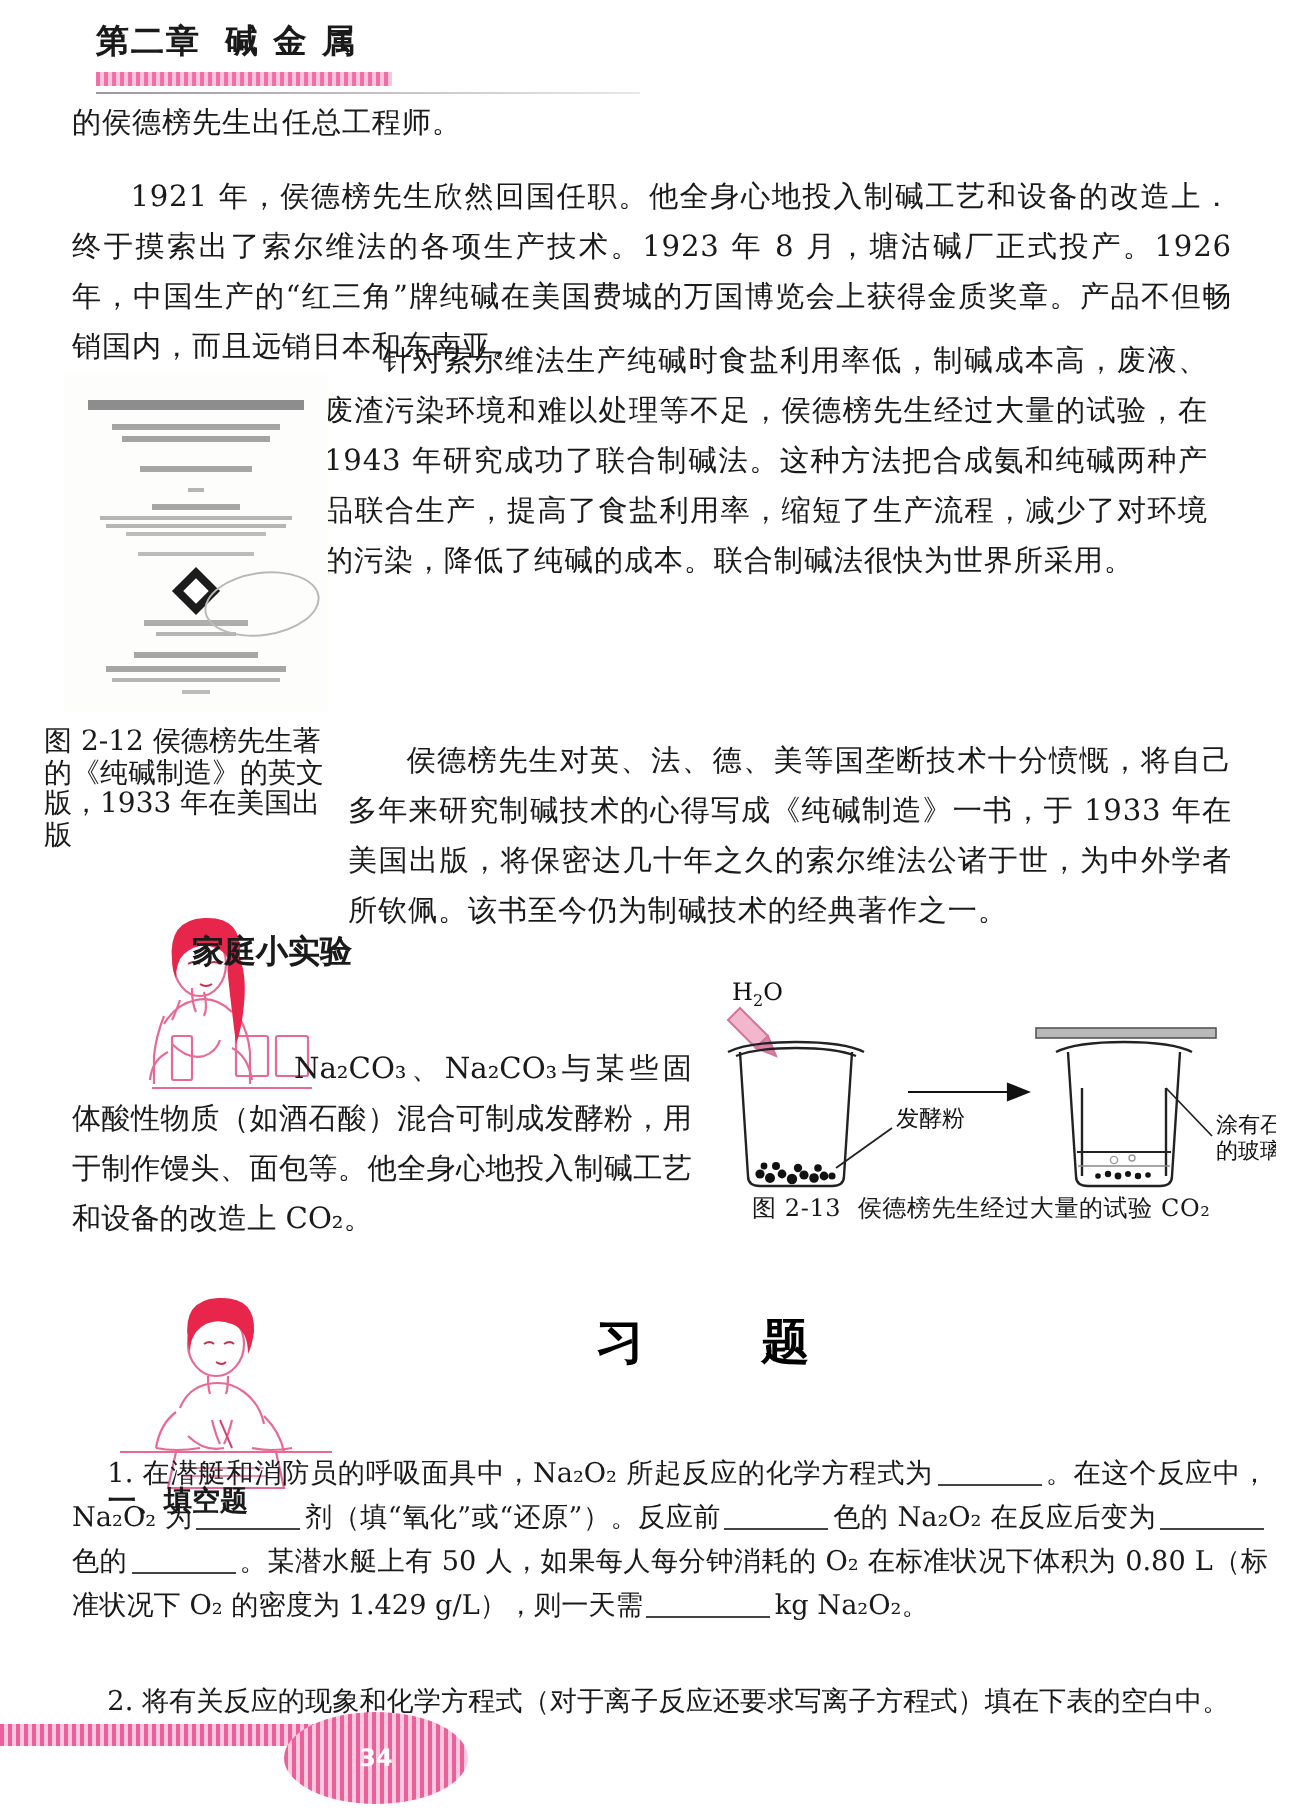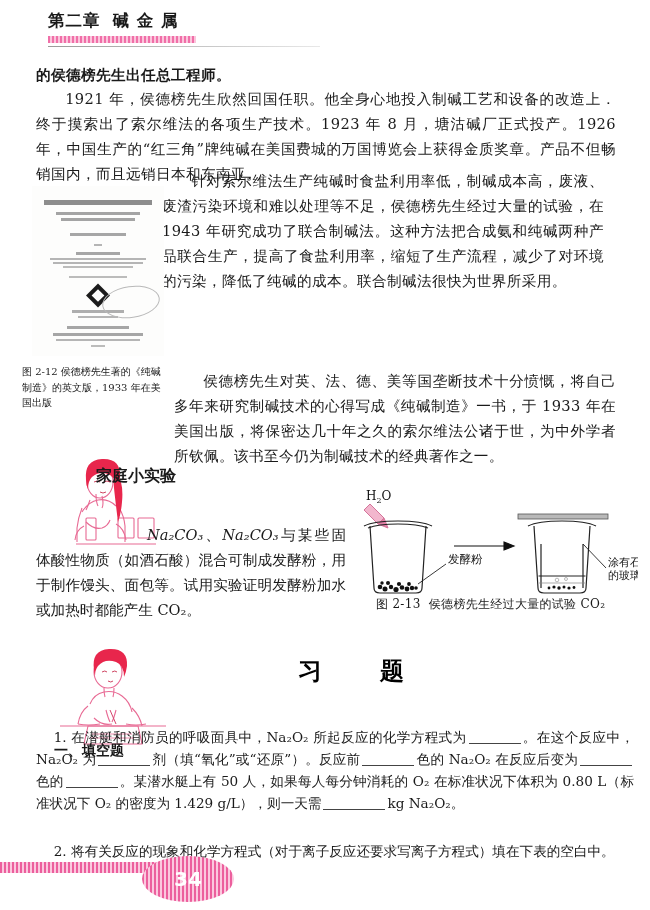--- a/index.html
+++ b/index.html
@@ -33,21 +33,21 @@
 
   
   .para{
     position:absolute;
     font-size:14.6px;line-height:25px;
     text-align:justify;
     text-justify:inter-ideograph;
     letter-spacing:0.4px;
   }
   .indent{text-indent:2em;}
-  .p1{left:36px;top:62px;width:580px;font-weight:bold;}
+  .p1{left:36px;top:49px;width:580px;}
   .p2{left:36px;top:86px;width:580px;}
   .p3{left:162px;top:168px;width:442px;}
   .p4{left:174px;top:318px;width:442px;}
   .p5{left:174px;top:368px;width:442px;}
 
   
   .bookfig{position:absolute;left:32px;top:186px;width:132px;height:172px;}
   .bookcover{
     position:absolute;left:0;top:0;width:132px;height:170px;
     background:#fdfdfc;
@@ -75,42 +75,42 @@
     content:"";position:absolute;left:4px;top:4px;width:9px;height:9px;background:#fff;
   }
   .bk-t15{top:124px;width:52px;height:3px;opacity:.55;}
   .bk-t16{top:130px;width:40px;height:2px;opacity:.5;}
   .bk-ellipse{
     position:absolute;left:70px;top:100px;width:56px;height:30px;
     border:1px solid #b9b9b9;border-radius:50%;transform:rotate(-8deg);
   }
   .bookcap{
     position:absolute;left:-10px;top:178px;width:142px;
-    font-size:10px;line-height:15.5px;color:#1a1a1a;
+    font-size:14px;line-height:15.5px;color:#1a1a1a;
   }
   .bookcap .lbl{display:inline-block;}
 
   
   .he-title{
     position:absolute;left:96px;top:466px;
     font-size:16px;font-weight:bold;
     font-family:Liberation Serif, serif;
     text-align:center;
   }
   .he-text{
     position:absolute;left:36px;top:522px;width:310px;
     font-size:14.6px;line-height:25px;text-align:justify;
     text-justify:inter-ideograph;text-indent:7.6em;
   }
 
   
   .xt-title{
     position:absolute;left:298px;top:655px;
     font-size:24px;font-weight:bold;letter-spacing:26px;
-    font-family:Liberation Serif, serif;
+    font-family:Liberation Sans, sans-serif;
     color:#000;
   }
   .ex-head{
     position:absolute;left:54px;top:742px;
     font-size:14px;font-weight:bold;
   }
   .ex-q{
     position:absolute;font-size:13.6px;line-height:22px;
     text-align:justify;text-justify:inter-ideograph;
   }
@@ -127,31 +127,31 @@
     position:absolute;left:0;top:862px;width:196px;height:11px;
     background:repeating-linear-gradient(90deg,#ec5f9d 0 2px,#fbc8de 2px 4px);
   }
   .foot-ellipse{
     position:absolute;left:142px;top:856px;width:92px;height:46px;border-radius:50%;
     background:repeating-linear-gradient(90deg,#ec5f9d 0 2px,#fbc8de 2px 4px);
   }
   .page-num{
     position:absolute;left:142px;top:856px;width:92px;height:46px;
     display:flex;align-items:center;justify-content:center;
-    font-size:20px;font-weight:bold;color:#ffffff;
+    font-size:12px;font-weight:bold;color:#ffffff;
     font-family:"DejaVu Sans","Liberation Sans",sans-serif;
   }
 
   
   .diagram{position:absolute;left:358px;top:484px;width:280px;height:132px;}
   .figcap{
     position:absolute;left:376px;top:596px;
     font-size:12px;letter-spacing:.3px;
   }
-  .formula{font-family:"DejaVu Serif","Liberation Serif",serif;font-style:italic;}
+  .formula{font-family:"DejaVu Serif","Liberation Serif",serif;}
 </style>
 </head>
 <body>
 
 <div class="page">
 
   <div class="header">
     <div class="chapter-title">
       <span>第二章</span><span class="sp"></span><span>碱 金 属</span>
     </div>
@@ -212,21 +212,21 @@
     <path d="M60 16 q8 10 6 30 q-1 12 -4 20 q-3 -24 -4 -34 q-1 -10 2 -16 z" fill="#e8264c" stroke="none"></path>
     <g fill="none" stroke="#c8304f" stroke-width="0.9">
       <path d="M38 26 q3 -2 6 0"></path>
       <path d="M48 26 q3 -2 6 0"></path>
       <path d="M44 36 q3 2 6 0"></path>
     </g>
   </svg>
 
   <div class="he-title">家庭小实验</div>
   <div class="he-text">
-    <span class="formula">Na₂CO₃</span><span>、</span><span class="formula">Na₂CO₃</span><span>与某些固体酸性物质（如酒石酸）混合可制成发酵粉，用于制作馒头、面包等。试用实验证明发酵粉加水或加热时都能产生 CO₂。</span>
+    <span class="formula">Na₂CO₃</span><span>、</span><span class="formula">Na₂CO₃</span><span>与某些固体酸性物质（如酒石酸）混合可制成发酵粉，用于制作馒头、面包等。他全身心地投入制碱工艺和设备的改造上 CO₂。</span>
   </div>
 
   <svg class="diagram" viewBox="0 0 280 132">
 
     <g>
       <path d="M6 26 L20 40 L26 34 L12 20 Z" fill="#f2b6cd" stroke="#d4749a" stroke-width="1"></path>
       <path d="M20 40 L30 44 L26 34 Z" fill="#e07fa5" stroke="#d4749a" stroke-width="1"></path>
     </g>
     <text x="8" y="16" font-size="12" font-family="DejaVu Serif, serif" fill="#111">H<tspan font-size="8" dy="3">2</tspan><tspan font-size="12" dy="-3">O</tspan></text>
 

